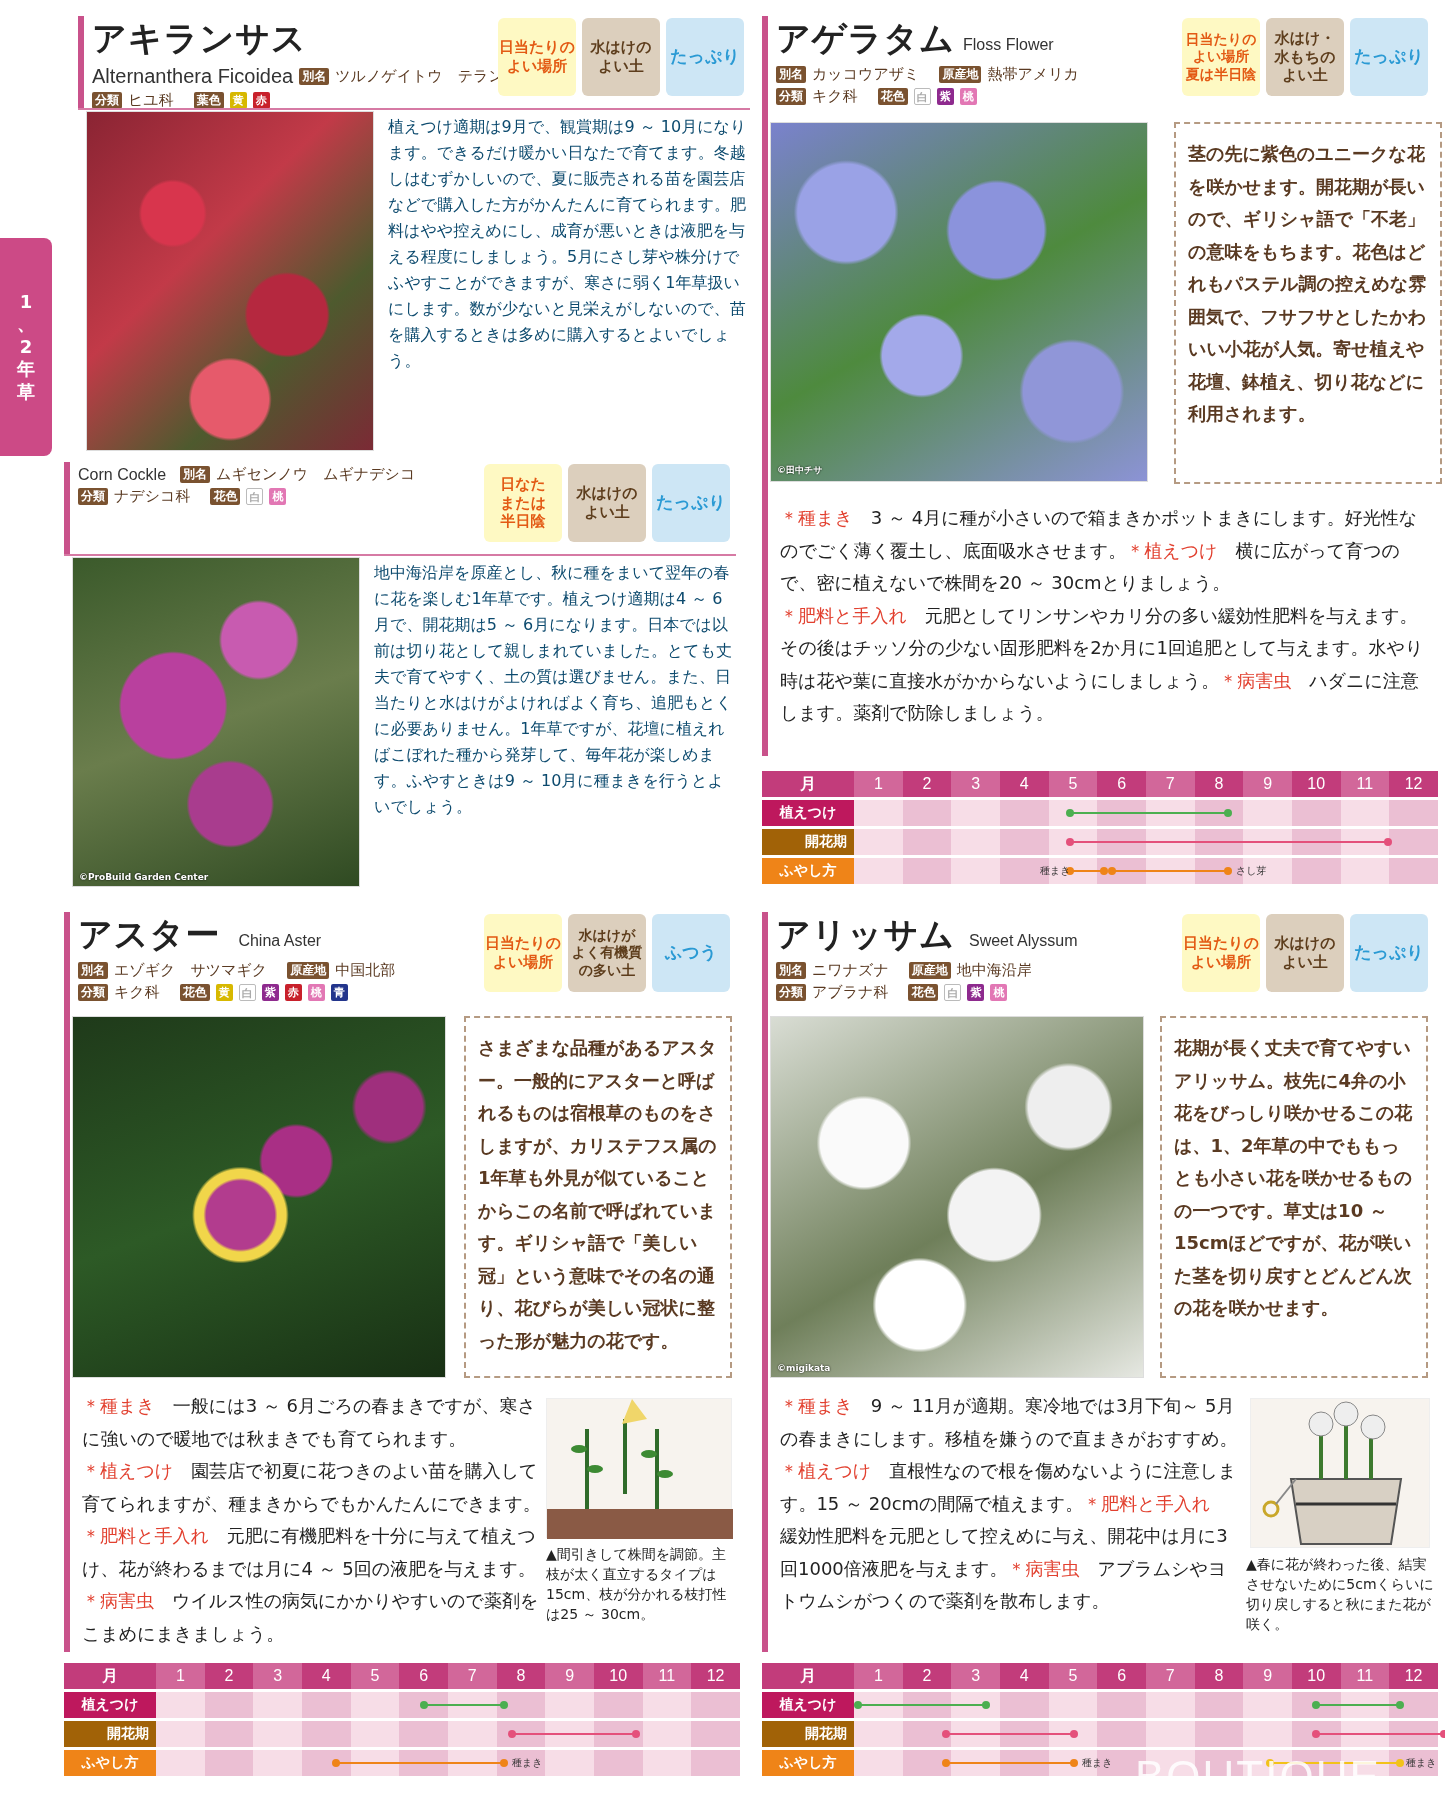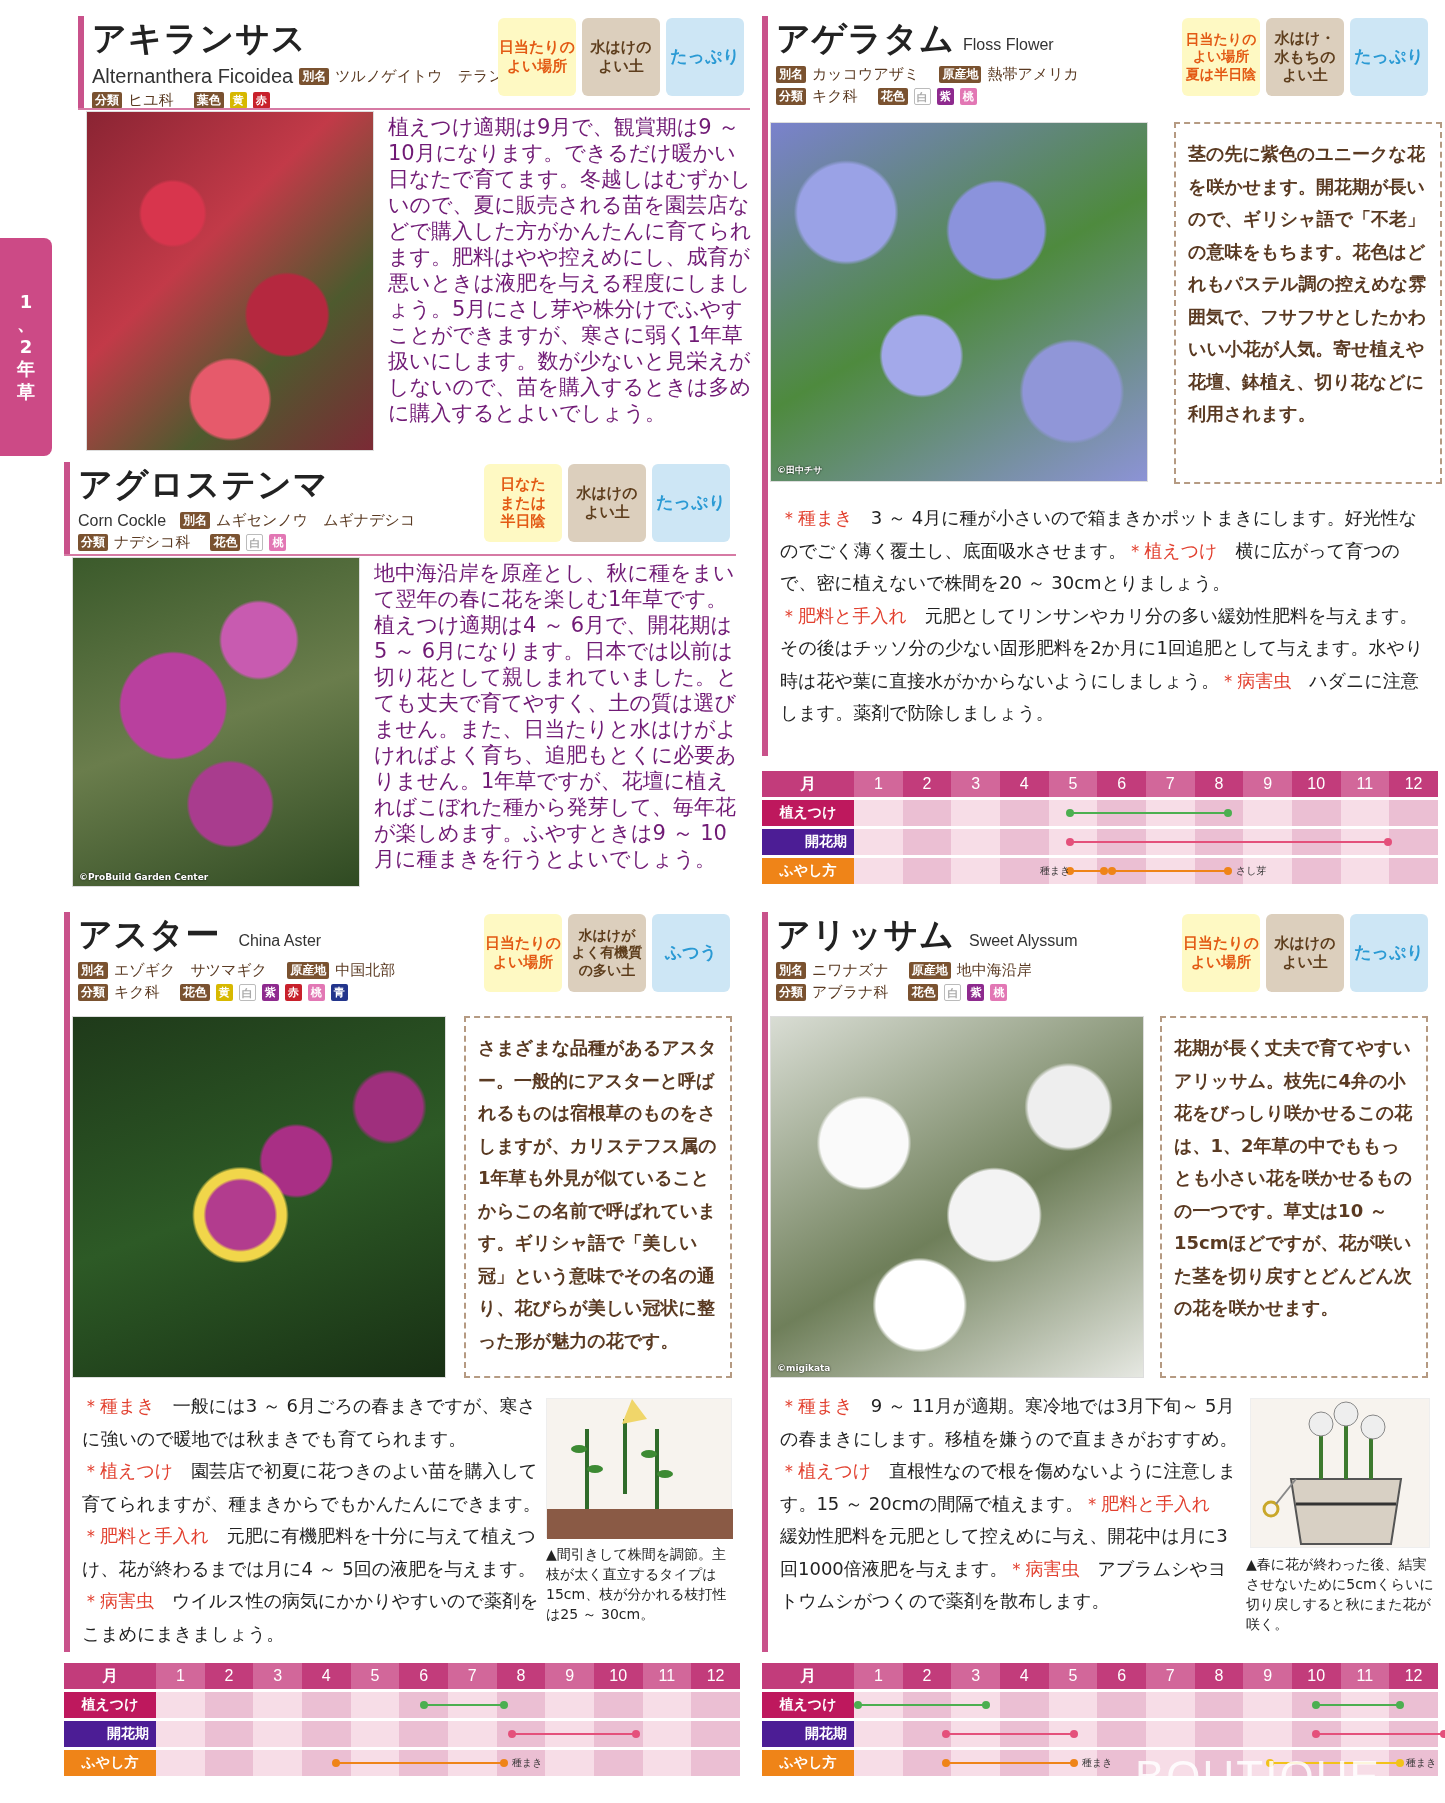--- a/index.html
+++ b/index.html
@@ -28,37 +28,37 @@
   .b-water { background: #cde6f5; color: #2a9ad4; font-size: 17px; }
 
   .photo { position: absolute; border: 1px solid #ddd; overflow: hidden; }
   .photo .credit { position: absolute; left: 6px; bottom: 4px; color: #fff; font-size: 9px; font-weight: bold; text-shadow: 0 0 2px #000; }
   .p-akiran { background: radial-gradient(circle at 30% 30%, #d8354d 0 10%, transparent 11%), radial-gradient(circle at 70% 60%, #b5283f 0 14%, transparent 15%), radial-gradient(circle at 50% 85%, #e65a6b 0 12%, transparent 13%), linear-gradient(135deg, #8a2433, #c23a48 40%, #4e5a2e 70%, #7b2a35); }
   .p-agro { background: radial-gradient(circle at 35% 45%, #b9409e 0 20%, transparent 21%), radial-gradient(circle at 65% 25%, #c85bb0 0 12%, transparent 13%), radial-gradient(circle at 55% 75%, #a93c8e 0 14%, transparent 15%), linear-gradient(160deg, #3b5a2b, #6a7d4c 50%, #2f4a22); }
   .p-agera { background: radial-gradient(circle at 20% 25%, #9aa2e6 0 12%, transparent 13%), radial-gradient(circle at 60% 30%, #8b93dc 0 14%, transparent 15%), radial-gradient(circle at 40% 65%, #a3a9ea 0 12%, transparent 13%), radial-gradient(circle at 80% 75%, #9096d8 0 12%, transparent 13%), linear-gradient(150deg, #7a82cd, #4e8a3e 50%, #8c93d6); }
   .p-aster { background: radial-gradient(circle at 45% 55%, #b23c8e 0 12%, #f1d64a 13% 16%, transparent 17%), radial-gradient(circle at 60% 40%, #a92f85 0 11%, transparent 12%), radial-gradient(circle at 85% 25%, #9f2f7d 0 8%, transparent 9%), linear-gradient(160deg, #1f3a1a, #2d5a26 50%, #183014); }
   .p-alys { background: radial-gradient(circle at 25% 35%, #fafafa 0 12%, transparent 13%), radial-gradient(circle at 60% 55%, #f3f3f3 0 15%, transparent 16%), radial-gradient(circle at 40% 80%, #ffffff 0 12%, transparent 13%), radial-gradient(circle at 80% 25%, #eeeeee 0 10%, transparent 11%), linear-gradient(150deg, #d9ddd4, #6f7f5a 55%, #e6e8e2); }
 
-  .desc { position: absolute; font-size: 21px; line-height: 26px; color: #701a75; }
+  .desc { position: absolute; font-size: 16px; line-height: 26px; color: #0c4a6e; }
   .desc-box { position: absolute; border: 2px dashed #b59a82; padding: 14px 12px; font-size: 18px; line-height: 32.5px; color: #5a3a22; font-weight: bold; }
   .care { position: absolute; font-size: 18px; line-height: 32.5px; color: #222; }
   .care .k { color: #e2402f; font-weight: normal; }
   .illus { position: absolute; background: #f7f3ee; border: 1px solid #eee; }
   .illus-cap { position: absolute; font-size: 14px; line-height: 20px; color: #222; }
 
   .cal { position: absolute; width: 676px; }
   .cal table { border-collapse: separate; border-spacing: 0 3px; width: 100%; table-layout: fixed; }
   .cal td, .cal th { height: 26px; text-align: center; font-size: 15px; position: relative; }
   .cal th { color: #fff; font-weight: normal; font-family: "Liberation Sans", sans-serif; font-size: 16px; }
   .cal th.mlabel { width: 92px; background: #c23c7b; font-weight: bold; }
   .cal .h-dark { background: #c23c7b; }
   .cal .h-light { background: #d2679a; }
   .cal .rl { font-weight: bold; color: #fff; font-size: 14px; }
   .rl-plant { background: #be185d; }
-  .rl-bloom { background: #4c1d95; padding-left: 36px; }
+  .rl-bloom { background: #a16207; padding-left: 36px; }
   .rl-prop { background: #ef8418; }
   .c-a { background: #f7dde7; }
   .c-b { background: #ebbfd3; }
   .track { position: absolute; left: 92px; right: 0; height: 26px; pointer-events: none; }
   .seg { position: absolute; top: 12px; height: 2px; }
   .seg::before, .seg::after { content: ""; position: absolute; top: -3px; width: 8px; height: 8px; border-radius: 50%; background: inherit; }
   .seg::before { left: -4px; } .seg::after { right: -4px; }
   .g { background: #4caf50; } .r { background: #e4507b; } .o { background: #ef8418; } .y { background: #f2c21a; }
   .seg-note { position: absolute; top: 6px; font-size: 10px; color: #333; }
 </style>
@@ -106,23 +106,20 @@
       </div>
   </div>
   <div class="divider" style="left:0;top:92px;width:672px;"></div>
   <div class="photo p-akiran" style="left:8px;top:95px;width:288px;height:340px;"></div>
   <div class="desc" style="left:310px;top:98px;width:364px;">植えつけ適期は9月で、観賞期は9 ～ 10月になります。できるだけ暖かい日なたで育てます。冬越しはむずかしいので、夏に販売される苗を園芸店などで購入した方がかんたんに育てられます。肥料はやや控えめにし、成育が悪いときは液肥を与える程度にしましょう。5月にさし芽や株分けでふやすことができますが、寒さに弱く1年草扱いにします。数が少ないと見栄えがしないので、苗を購入するときは多めに購入するとよいでしょう。</div>
 </div>
 
 <div class="entry" style="left:64px;top:462px;width:672px;height:430px;">
   <div class="bar" style="height:92px;"></div>
   <div class="hdr">
-    <div class="name-row">
-      <span class="jp-name">アグロステンマ</span>
-    </div>
     <div class="meta">
       <span class="en-name">Corn Cockle</span>
       <span class="lbl" style="margin-left:8px">別名</span>
       <span>ムギセンノウ　ムギナデシコ</span>
     </div>
     <div class="meta">
       <span class="lbl">分類</span>
       <span>ナデシコ科</span>
       <span class="lbl" style="margin-left:14px">花色</span>
       <span class="chip white">白</span>

